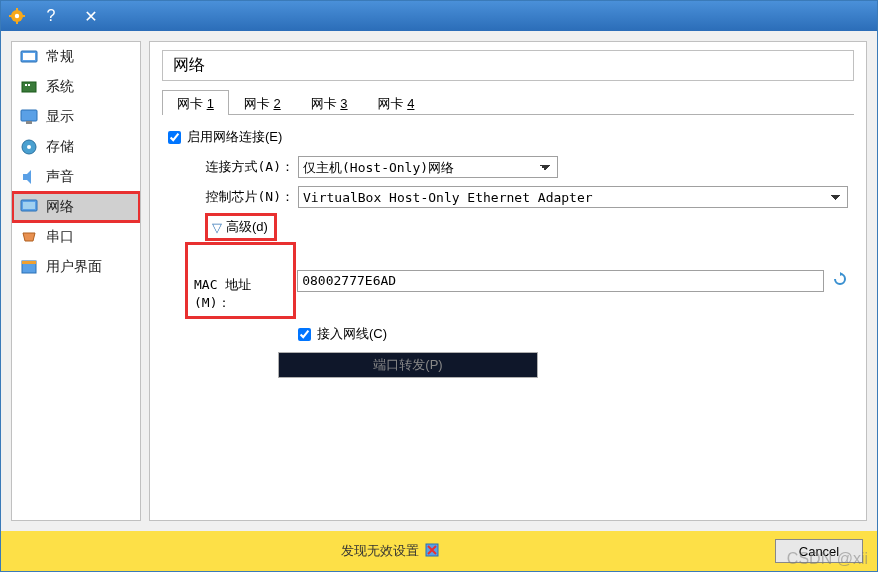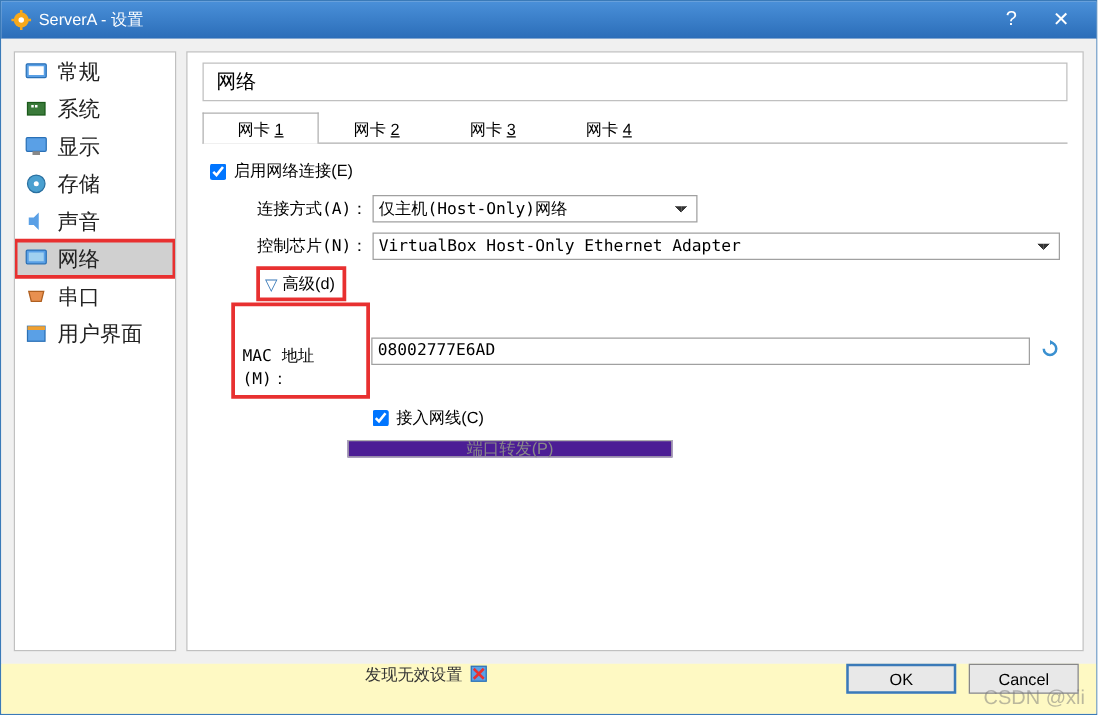--- a/index.html
+++ b/index.html
@@ -8,42 +8,42 @@
 .titlebar { height: 30px; background: linear-gradient(#4a90d9, #2b6db8); color: #fff; display: flex; align-items: center; padding: 0 8px; }
 .titlebar .icon { width: 16px; height: 16px; margin-right: 6px; }
 .titlebar .title { flex: 1; font-size: 13px; }
 .titlebar .winbtn { width: 40px; height: 30px; display: flex; align-items: center; justify-content: center; cursor: pointer; color: #fff; font-size: 16px; }
 .body { flex: 1; display: flex; padding: 10px; gap: 8px; background: #f0f0f0; }
 .sidebar { width: 130px; background: #fff; border: 1px solid #c0c0c0; overflow: hidden; position: relative; }
 .sidebar-item { height: 30px; display: flex; align-items: center; padding: 0 8px; gap: 8px; cursor: pointer; }
 .sidebar-item.active { background: #d0d0d0; }
 .sidebar-item.highlighted { outline: 3px solid #e83030; outline-offset: -2px; }
 .sidebar-item .si-icon { width: 18px; height: 18px; display: inline-flex; align-items: center; justify-content: center; }
-.sidebar-item .si-label { font-size: 17px; color: #222; }
+.sidebar-item .si-label { font-size: 14px; color: #222; }
 .content { flex: 1; background: #fff; border: 1px solid #c0c0c0; padding: 8px 12px 8px 12px; display: flex; flex-direction: column; position: relative; }
 .panel-title { border: 1px solid #c0c0c0; padding: 4px 10px; font-size: 16px; font-weight: normal; margin-bottom: 8px; }
 .tabs { display: flex; border-bottom: 1px solid #b0b0b0; height: 26px; }
-.tab { padding: 4px 27px; border: 1px solid transparent; border-bottom: none; cursor: pointer; position: relative; top: 1px; }
+.tab { padding: 4px 14px; border: 1px solid transparent; border-bottom: none; cursor: pointer; position: relative; top: 1px; }
 .tab.active { background: #fff; border-color: #b0b0b0; }
 .tab u { text-decoration: underline; }
 .form { padding: 10px 6px 6px 6px; }
 .row { display: flex; align-items: center; margin-bottom: 6px; min-height: 24px; }
 .row .label { width: 110px; text-align: right; padding-right: 4px; font-family: "SimSun", monospace; }
 .check { margin-right: 6px; }
 .indent1 { padding-left: 20px; }
 select, input[type=text] { height: 22px; border: 1px solid #a0a0a0; background: #fff; padding: 0 4px; font-family: "SimSun", monospace; font-size: 13px; }
 select { appearance: none; background-image: linear-gradient(45deg, transparent 50%, #333 50%), linear-gradient(135deg, #333 50%, transparent 50%); background-position: calc(100% - 12px) 8px, calc(100% - 7px) 8px; background-size: 5px 5px; background-repeat: no-repeat; padding-right: 20px; }
 .sel-sm { width: 260px; }
 .sel-full { width: 550px; }
 .adv-box { outline: 3px solid #e83030; padding: 2px 6px 2px 4px; display: inline-flex; align-items: center; gap: 4px; margin-left: 40px; }
 .mac-box { outline: 3px solid #e83030; padding: 4px 6px; display: inline-flex; align-items: center; }
 .mac-row input { width: 530px; }
 .refresh-icon { margin-left: 8px; cursor: pointer; }
-.portfwd-btn { width: 260px; height: 14px; background: #4c1d95; border: 1px solid #b0b0b0; color: #888; cursor: default; display: flex; align-items: center; justify-content: center; margin-left: 110px; margin-top: 4px; }
-.footer { height: 40px; border-top: 0; display: flex; align-items: flex-start; padding: 0 14px; background: #fef9c3; }
+.portfwd-btn { width: 260px; height: 26px; background: #0f172a; border: 1px solid #b0b0b0; color: #888; cursor: default; display: flex; align-items: center; justify-content: center; margin-left: 110px; margin-top: 4px; }
+.footer { height: 40px; border-top: 0; display: flex; align-items: center; padding: 0 14px; background: #fde047; }
 .footer .status { flex: 1; display: flex; align-items: center; justify-content: center; gap: 6px; color: #333; }
 .footer .btn { width: 88px; height: 24px; border: 1px solid #888; background: #e8e8e8; margin-left: 10px; cursor: pointer; display: flex; align-items: center; justify-content: center; }
 .footer .btn.primary { border: 2px solid #3a7ab8; }
 .watermark { position: absolute; bottom: 4px; right: 10px; color: rgba(120,120,120,0.5); font-size: 16px; pointer-events: none; }
 </style>
 </head>
 <body>
 
 <div class="window">
 
@@ -53,21 +53,20 @@
           <circle cx="8" cy="8" r="6" fill="#f7a81b"></circle>
           <circle cx="8" cy="8" r="2.2" fill="#fff"></circle>
           <g stroke="#f7a81b" stroke-width="2">
             <line x1="8" y1="0" x2="8" y2="3"></line>
             <line x1="8" y1="13" x2="8" y2="16"></line>
             <line x1="0" y1="8" x2="3" y2="8"></line>
             <line x1="13" y1="8" x2="16" y2="8"></line>
           </g>
         </svg>
     </span>
-    <span class="title">ServerA - 设置</span>
     <div class="winbtn">?</div>
     <div class="winbtn">✕</div>
   </div>
 
   <div class="body">
 
     <div class="sidebar">
       <div class="sidebar-item">
         <span class="si-icon">
             <svg width="18" height="18">
@@ -210,22 +209,19 @@
   </div>
 
   <div class="footer">
     <div class="status">
       <span>发现无效设置</span>
       <span><svg width="14" height="14">
             <rect x="1" y="1" width="12" height="12" fill="#5aa0e6" stroke="#2a70b6"></rect>
             <path d="M3 3 L11 11 M11 3 L3 11" stroke="#e83030" stroke-width="2"></path>
           </svg></span>
     </div>
-    <div class="btn primary">
-        <span>OK</span>
-      </div>
     <div class="btn">
         <span>Cancel</span>
       </div>
     <div class="watermark">CSDN @xii</div>
   </div>
 
 </div>
 
 </body></html>

